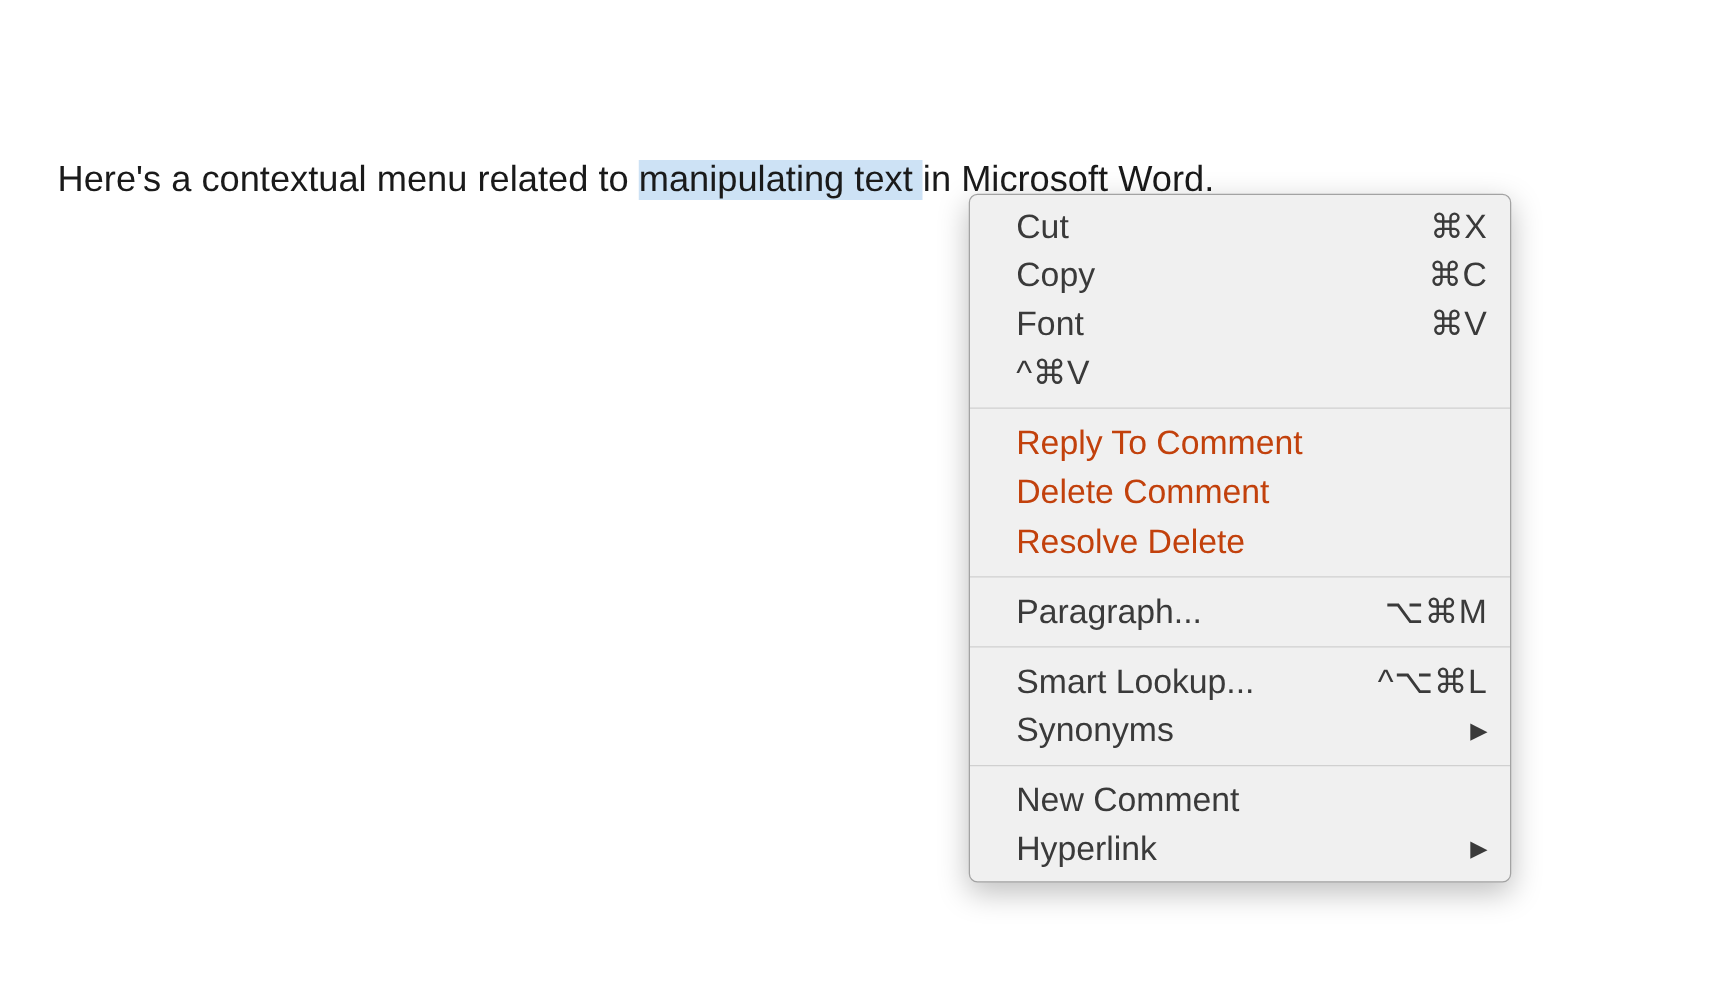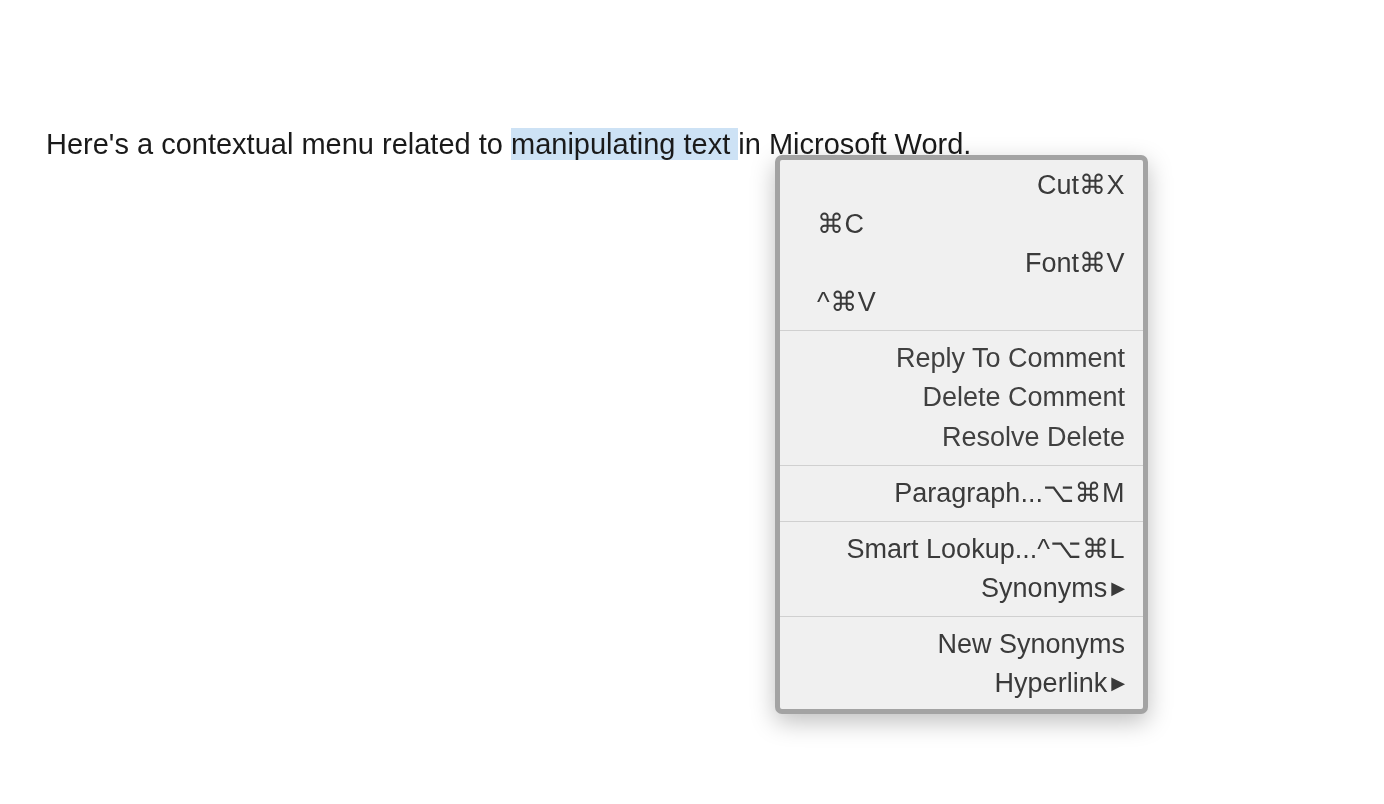--- a/index.html
+++ b/index.html
@@ -1,19 +1,18 @@
 <!DOCTYPE html>
 <html><head>
   <meta charset="utf-8">
   <style>
     * {
       margin: 0;
       padding: 0;
       box-sizing: border-box;
-      text-align: right;
     }
     body {
       width: 1384px;
       height: 804px;
       background: #ffffff;
       font-family: -apple-system, BlinkMacSystemFont, "Helvetica Neue", Arial, sans-serif;
       position: relative;
       overflow: hidden;
     }
     .document-text {
@@ -24,39 +23,39 @@
       color: #1a1a1a;
       white-space: nowrap;
     }
     .selected-text {
       background-color: #cde2f5;
     }
     .context-menu {
       position: absolute;
       left: 775px;
       top: 155px;
-      width: 373px;
+      width: 434px;
       background: #f0f0f0;
-      border: 5px solid #a3a3a3;
+      border: 1px solid #a3a3a3;
       border-radius: 7px;
       box-shadow: 0 8px 24px rgba(0,0,0,0.25);
       padding: 6px 0;
     }
     .menu-item {
       display: flex;
       justify-content: space-between;
       align-items: center;
       padding: 2px 18px 2px 37px;
       font-size: 27px;
       color: #3a3a3a;
       cursor: default;
       line-height: 1.3;
     }
     .menu-item.disabled {
-      color: #404040;
+      color: #c2410c;
     }
     .menu-item .label {
       flex: 1;
     }
     .menu-item .shortcut {
       color: #3a3a3a;
       letter-spacing: 0.5px;
       font-weight: 400;
     }
     .menu-separator {
@@ -76,20 +75,21 @@
 <div class="document-text">
   <span>Here's a contextual menu related to </span><span class="selected-text">manipulating text </span><span>in Microsoft Word.</span>
 </div>
 
 <div class="context-menu" id="context-menu">
     <div class="menu-item">
       <span class="label">Cut</span>
       <span class="shortcut">⌘X</span>
     </div>
     <div class="menu-item">
+      <span class="label">Copy</span>
       <span class="shortcut">⌘C</span>
     </div>
     <div class="menu-item">
       <span class="label">Font</span>
       <span class="shortcut">⌘V</span>
     </div>
     <div class="menu-item">
       <span class="shortcut">^⌘V</span>
     </div>
     <div class="menu-separator"></div>
@@ -111,19 +111,19 @@
     <div class="menu-item">
       <span class="label">Smart Lookup...</span>
       <span class="shortcut">^⌥⌘L</span>
     </div>
     <div class="menu-item">
       <span class="label">Synonyms</span>
       <span class="submenu-arrow">▶</span>
     </div>
     <div class="menu-separator"></div>
     <div class="menu-item">
-      <span class="label">New Synonyms</span>
+      <span class="label">New Comment</span>
     </div>
     <div class="menu-item">
       <span class="label">Hyperlink</span>
       <span class="submenu-arrow">▶</span>
     </div>
   </div>
 
 </body></html>

